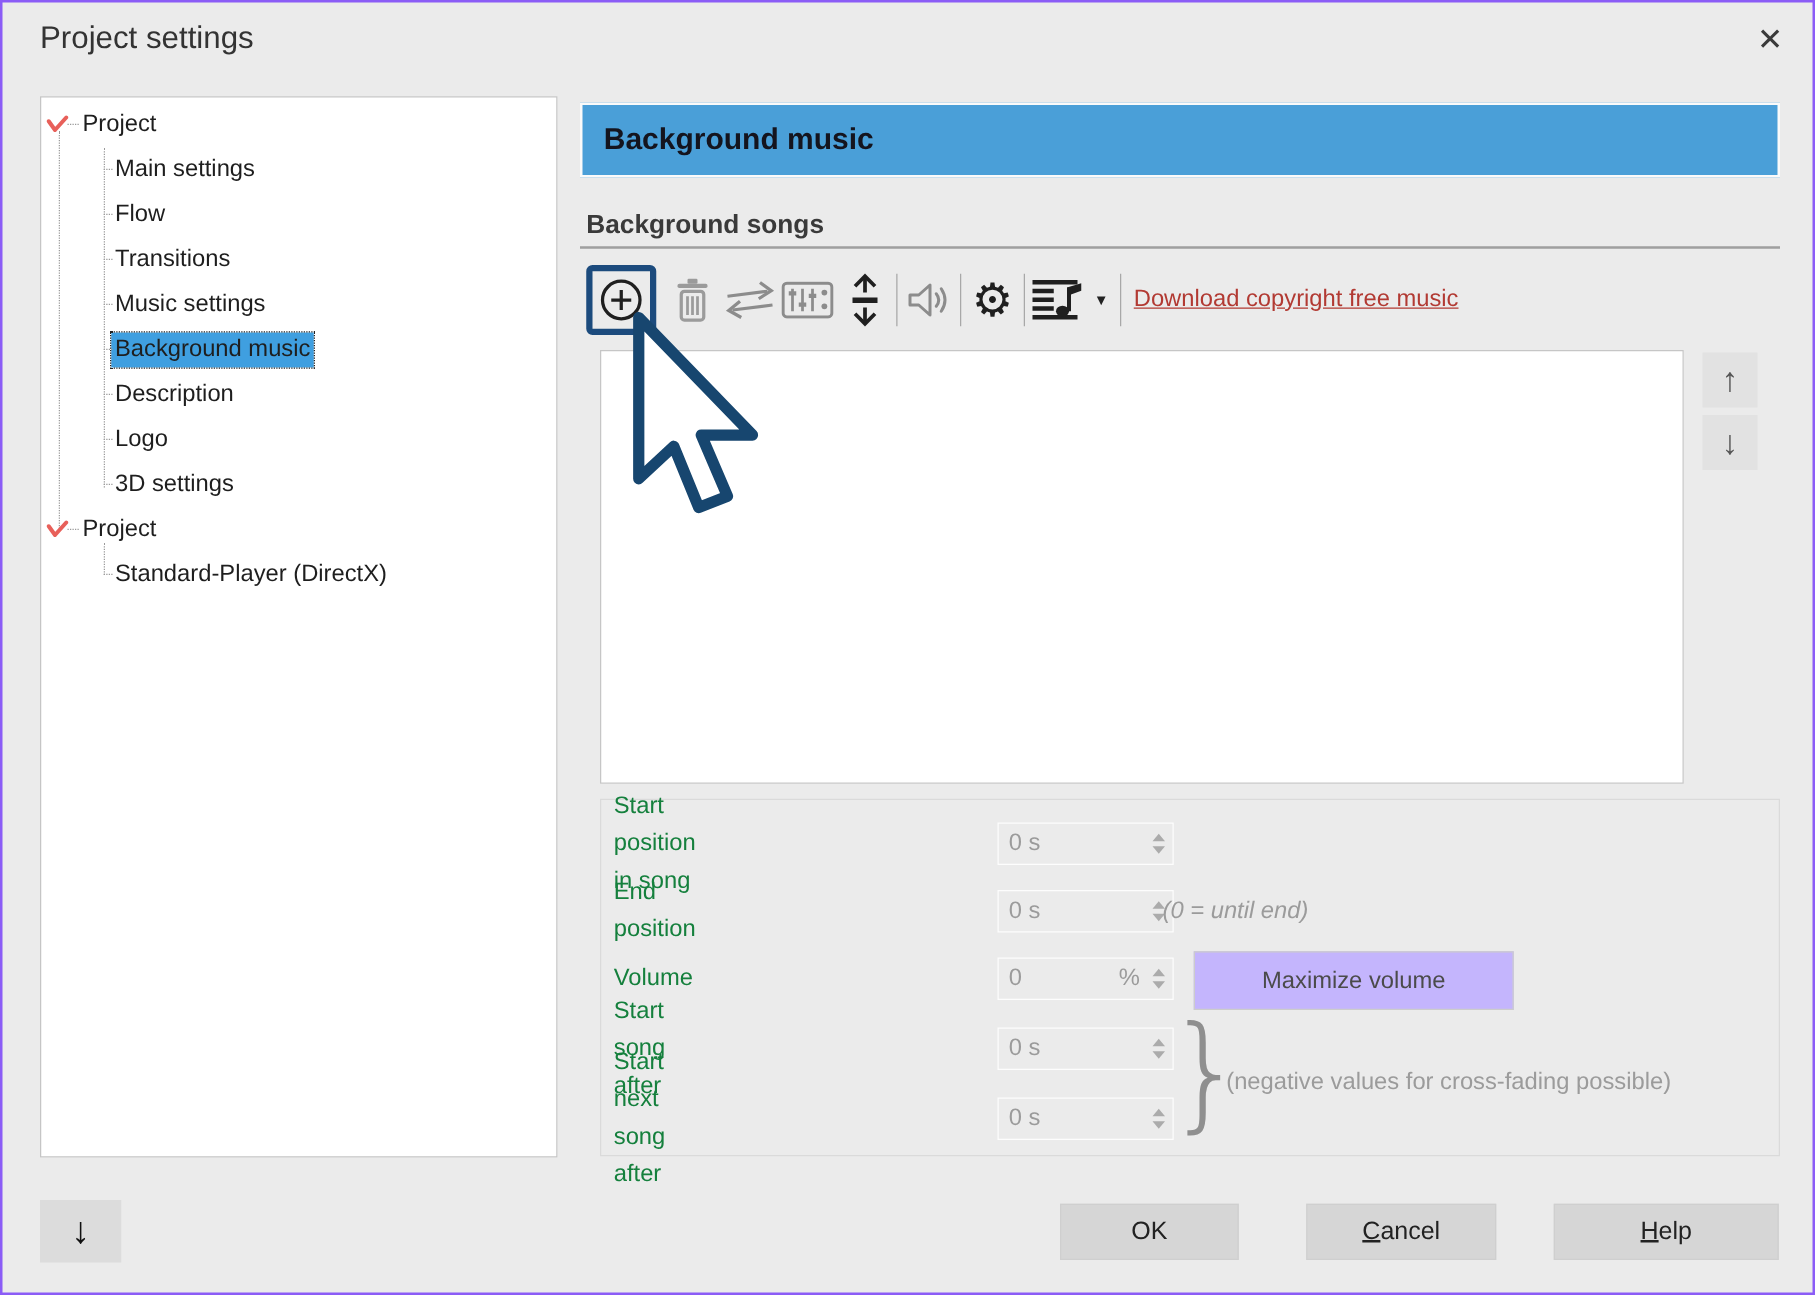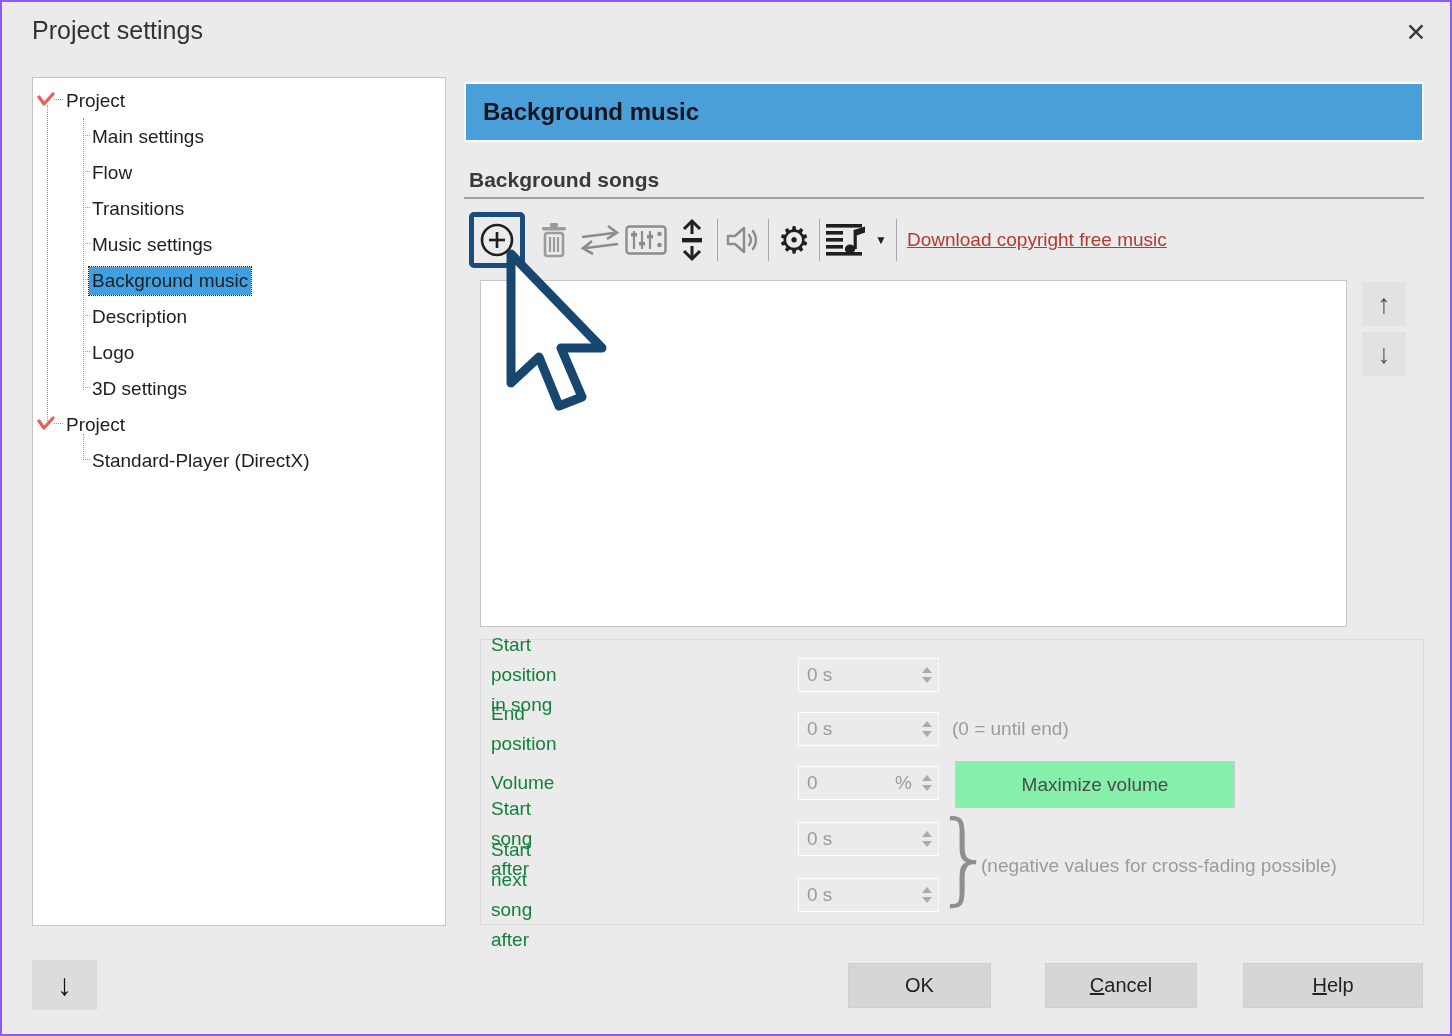--- a/index.html
+++ b/index.html
@@ -60,21 +60,21 @@
   .spin { position:absolute; left:317px; width:141px; height:34px; border:1px solid #fdfdfd;
           display:flex; align-items:center; padding:0 6px 0 8px; }
   .spin .val { flex:1; font-size:19px; color:#9b9b9b; }
   .spin .unit { font-size:19px; color:#9b9b9b; margin-right:10px; }
   .spin .arrows { display:flex; flex-direction:column; align-items:center; }
   .tri-up { width:0; height:0; border-left:5px solid transparent; border-right:5px solid transparent;
             border-bottom:6px solid #ababab; margin-bottom:4px; }
   .tri-down { width:0; height:0; border-left:5px solid transparent; border-right:5px solid transparent;
               border-top:6px solid #ababab; }
   .fnote { position:absolute; font-size:19px; color:#9b9b9b; white-space:nowrap; }
-  .maxvol { position:absolute; left:474px; top:121px; width:280px; height:47px; background:#86efac;
+  .maxvol { position:absolute; left:474px; top:121px; width:256px; height:47px; background:#c4b5fd;
             border:1px solid #cccccc; font-size:19px; color:#4b4b4b;
             display:flex; align-items:center; justify-content:center; }
   .brace { position:absolute; left:452px; top:168px; font-size:100px; font-weight:200;
            color:#8f8f8f; line-height:1; font-family:"DejaVu Sans",sans-serif; }
   .crossfade-note { position:absolute; left:500px; top:215px; font-size:19px; color:#9b9b9b; white-space:nowrap; }
 
   
   .footer-btn { position:absolute; top:961px; height:45px; background:#d6d6d6; border:1px solid #cfcfcf;
                 font-size:20px; color:#222; display:flex; align-items:center; justify-content:center; }
   #btn-ok { left:846px; width:143px; }
@@ -260,21 +260,21 @@
 
     <div class="frow" style="top:74px;">
       <span class="flabel">End position</span>
       <div class="spin">
         <span class="val">0 s</span>
         <span class="arrows">
             <span class="tri-up"></span>
             <span class="tri-down"></span>
           </span>
       </div>
-      <span class="fnote" style="left:471px;">(0 = until end)</span>
+      <span class="fnote" style="left:449px;font-style:italic;">(0 = until end)</span>
     </div>
 
     <div class="frow" style="top:128px;">
       <span class="flabel">Volume</span>
       <div class="spin">
         <span class="val">0</span>
         <span class="unit">%</span>
         <span class="arrows">
             <span class="tri-up"></span>
             <span class="tri-down"></span>

